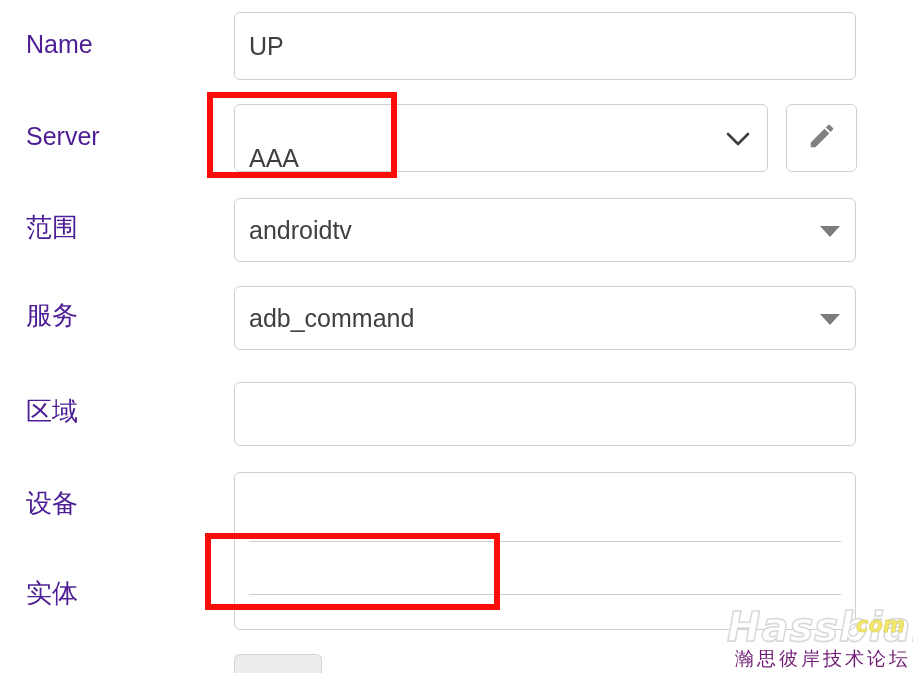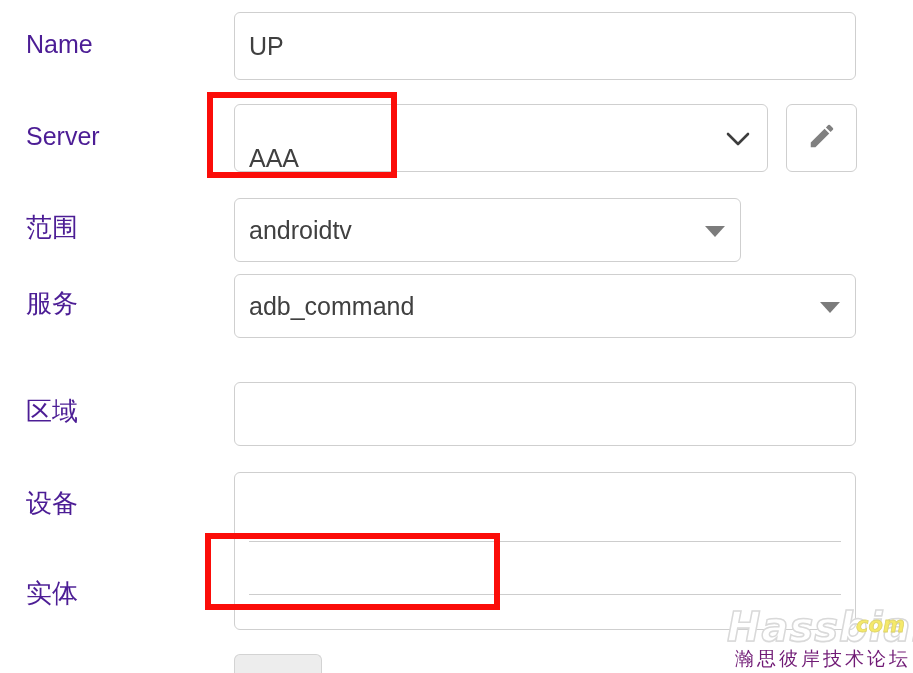--- a/index.html
+++ b/index.html
@@ -180,31 +180,31 @@
         <svg width="30" height="30" viewBox="0 0 24 24" aria-hidden="true">
           <path d="M3 17.25V21h3.75L17.81 9.94l-3.75-3.75L3 17.25z M20.71 7.04a1 1 0 0 0 0-1.41l-2.34-2.34a1 1 0 0 0-1.41 0l-1.83 1.83 3.75 3.75 1.83-1.83z" fill="#808080"></path>
         </svg>
       </span>
     </div>
   </div>
 
   <div class="row" style="top:184px;height:92px;padding-left:20px;">
     <div class="row-label cjk" style="top:28px;">范围</div>
 
-    <div class="field" style="left:234px;top:14px;width:507px;height:64px;">
+    <div class="field" style="left:234px;top:14px;width:622px;height:64px;">
       <div class="field-text" style="top:16px;">androidtv</div>
       <span class="caret-icon" style="position:absolute;right:14px;top:25px;">
         <svg width="22" height="14" viewBox="0 0 22 14" aria-hidden="true">
           <path d="M1 2 L21 2 L11 13 Z" fill="#7c7c7c"></path>
         </svg>
       </span>
     </div>
   </div>
 
-  <div class="row" style="top:260px;height:92px;">
+  <div class="row" style="top:272px;height:92px;">
     <div class="row-label cjk" style="top:28px;">服务</div>
 
     <div class="field" style="left:234px;top:14px;width:622px;height:64px;">
       <div class="field-text" style="top:16px;">adb_command</div>
       <span class="caret-icon" style="position:absolute;right:14px;top:25px;">
         <svg width="22" height="14" viewBox="0 0 22 14" aria-hidden="true">
           <path d="M1 2 L21 2 L11 13 Z" fill="#7c7c7c"></path>
         </svg>
       </span>
     </div>

